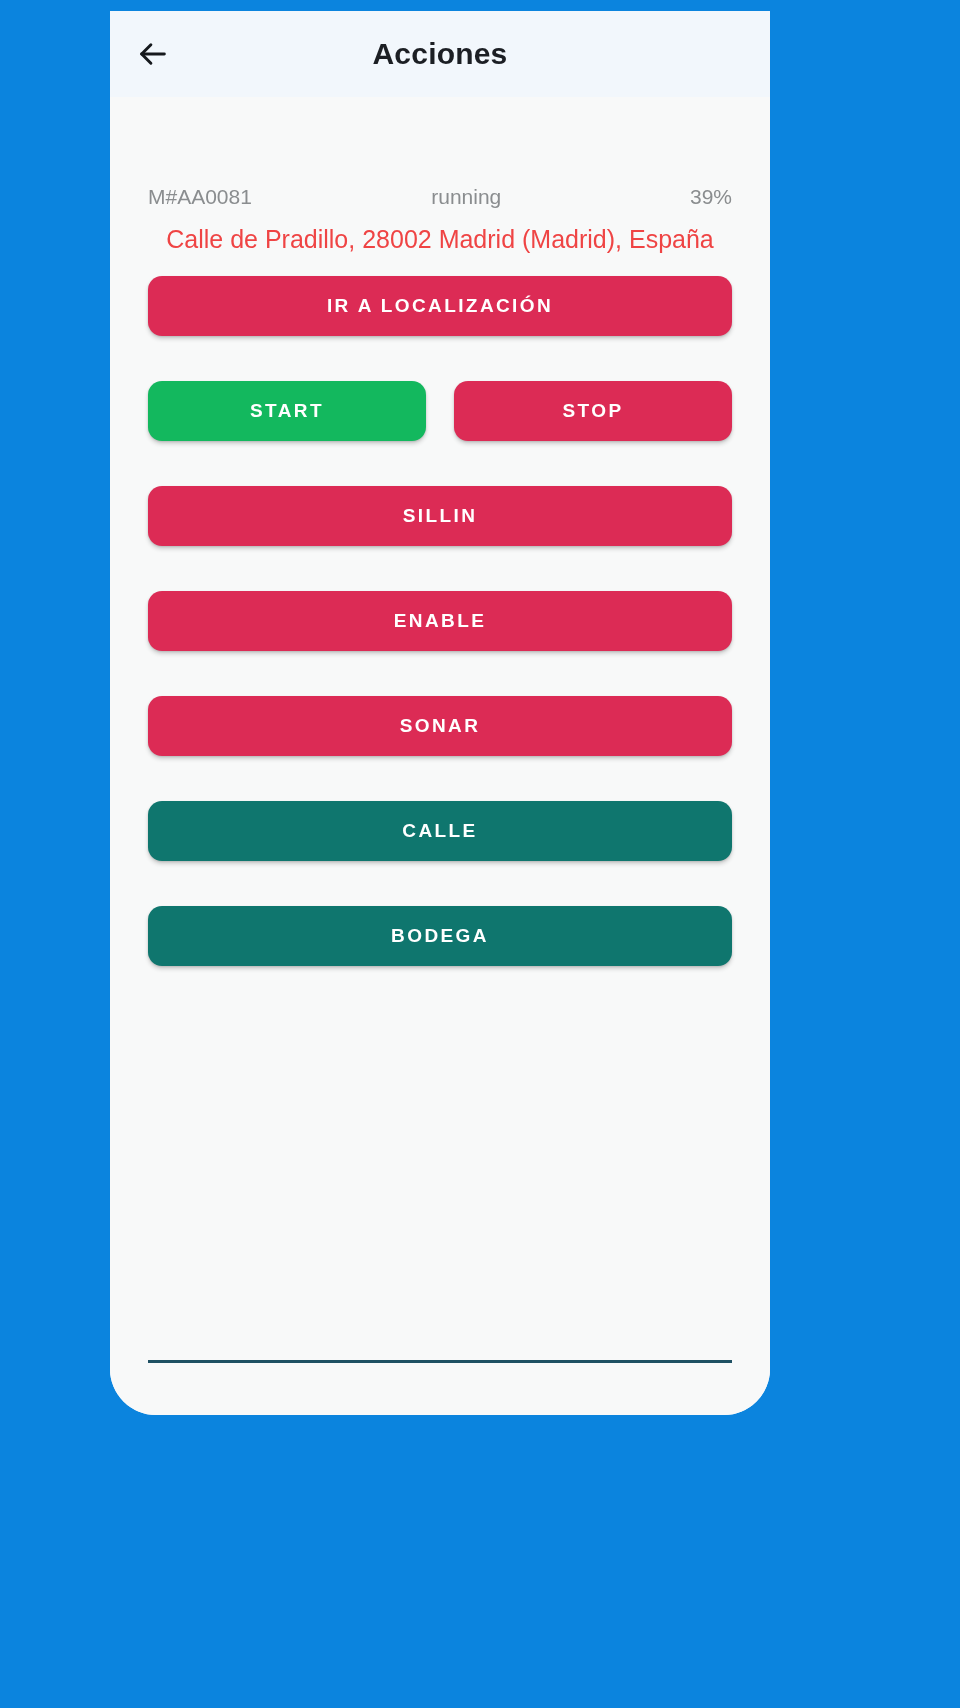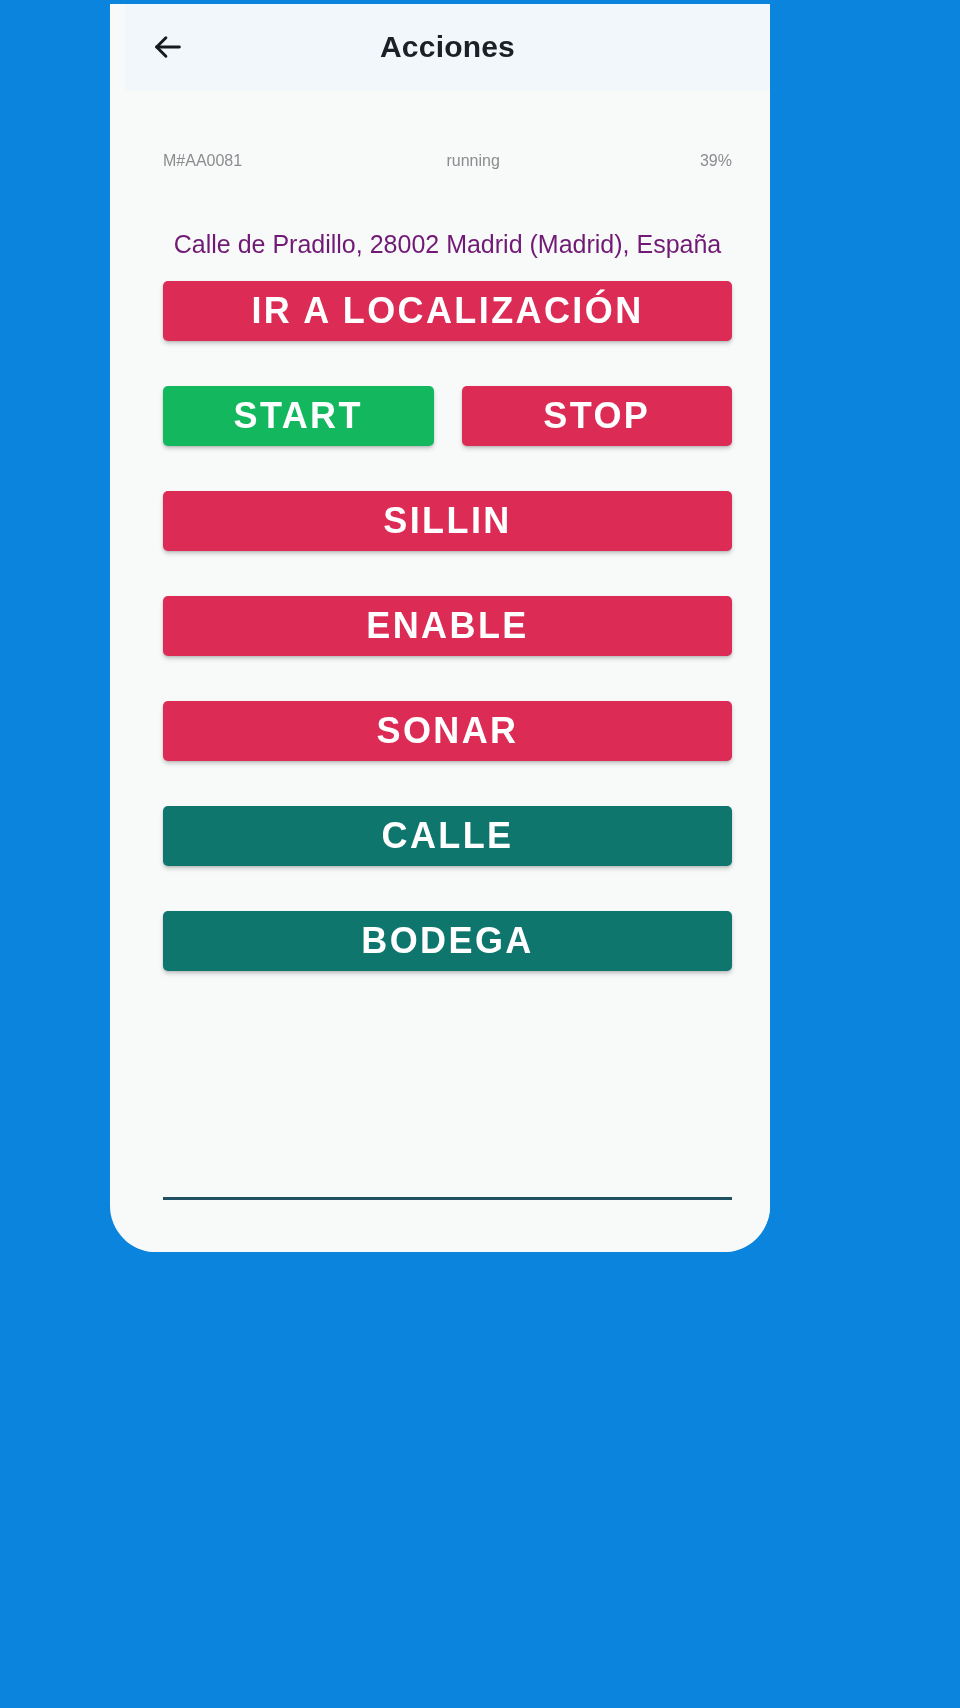--- a/index.html
+++ b/index.html
@@ -13,28 +13,27 @@
   body {
     background: #0b84de;
     font-family: "Liberation Sans", sans-serif;
     -webkit-font-smoothing: antialiased;
   }
 
   
   #phone-card {
     position: absolute;
     left: 110px;
-    top: 4px;
+    top: 11px;
     width: 660px;
-    height: 1248px;
+    height: 1404px;
     background: #f8f9f9;
     border-bottom-left-radius: 46px;
     border-bottom-right-radius: 46px;
     overflow: hidden;
-    padding-left: 15px;
   }
 
   
   #app-bar {
     position: relative;
     height: 86px;
     background: #f2f7fc;
     display: flex;
     align-items: center;
   }
@@ -73,49 +72,49 @@
     position: relative;
   }
 
   
   #info-block { padding-top: 62px; }
 
   .info-row {
     display: flex;
     align-items: baseline;
     height: 64px;
-    font-size: 16px;
+    font-size: 21px;
     color: #8a8d8f;
     font-weight: 400;
   }
 
   .info-cell-left   { flex: 0 0 40%; text-align: left; }
-  .info-cell-center { flex: 0 0 29%; text-align: center; }
+  .info-cell-center { flex: 0 0 29%; text-align: center; margin-top: 26px; }
   .info-cell-right  { flex: 1 1 auto; text-align: right; }
 
   #address-line {
     text-align: center;
     font-size: 25px;
-    color: #701a75;
-    margin-top: 14px;
+    color: #ef4444;
+    margin-top: 2px;
     margin-bottom: 22px;
     white-space: nowrap;
   }
 
   
   .btn {
     display: flex;
     align-items: center;
     justify-content: center;
     height: 60px;
     border: none;
-    border-radius: 5px;
+    border-radius: 14px;
     color: #ffffff;
     font-family: "Liberation Sans", sans-serif;
-    font-size: 36px;
+    font-size: 19px;
     font-weight: bold;
     letter-spacing: 2.4px;
     cursor: pointer;
     box-shadow: 0 3px 4px rgba(0,0,0,0.17), 0 1px 2px rgba(0,0,0,0.12);
     width: 100%;
     white-space: nowrap;
   }
 
   .btn-row {
     margin-bottom: 45px;

